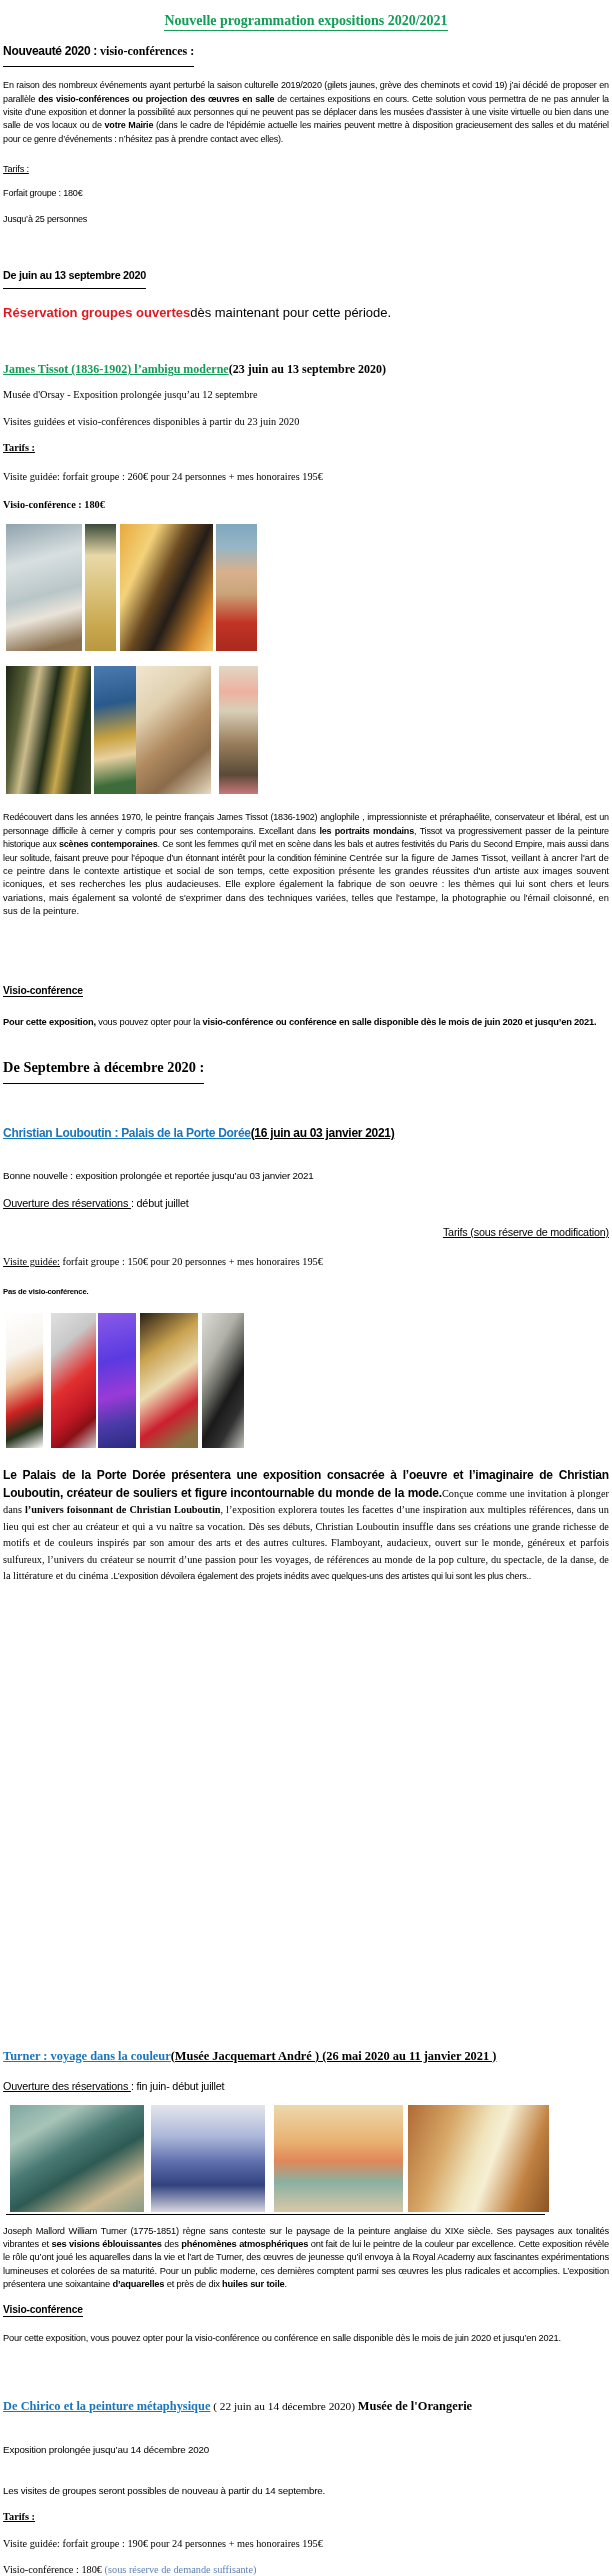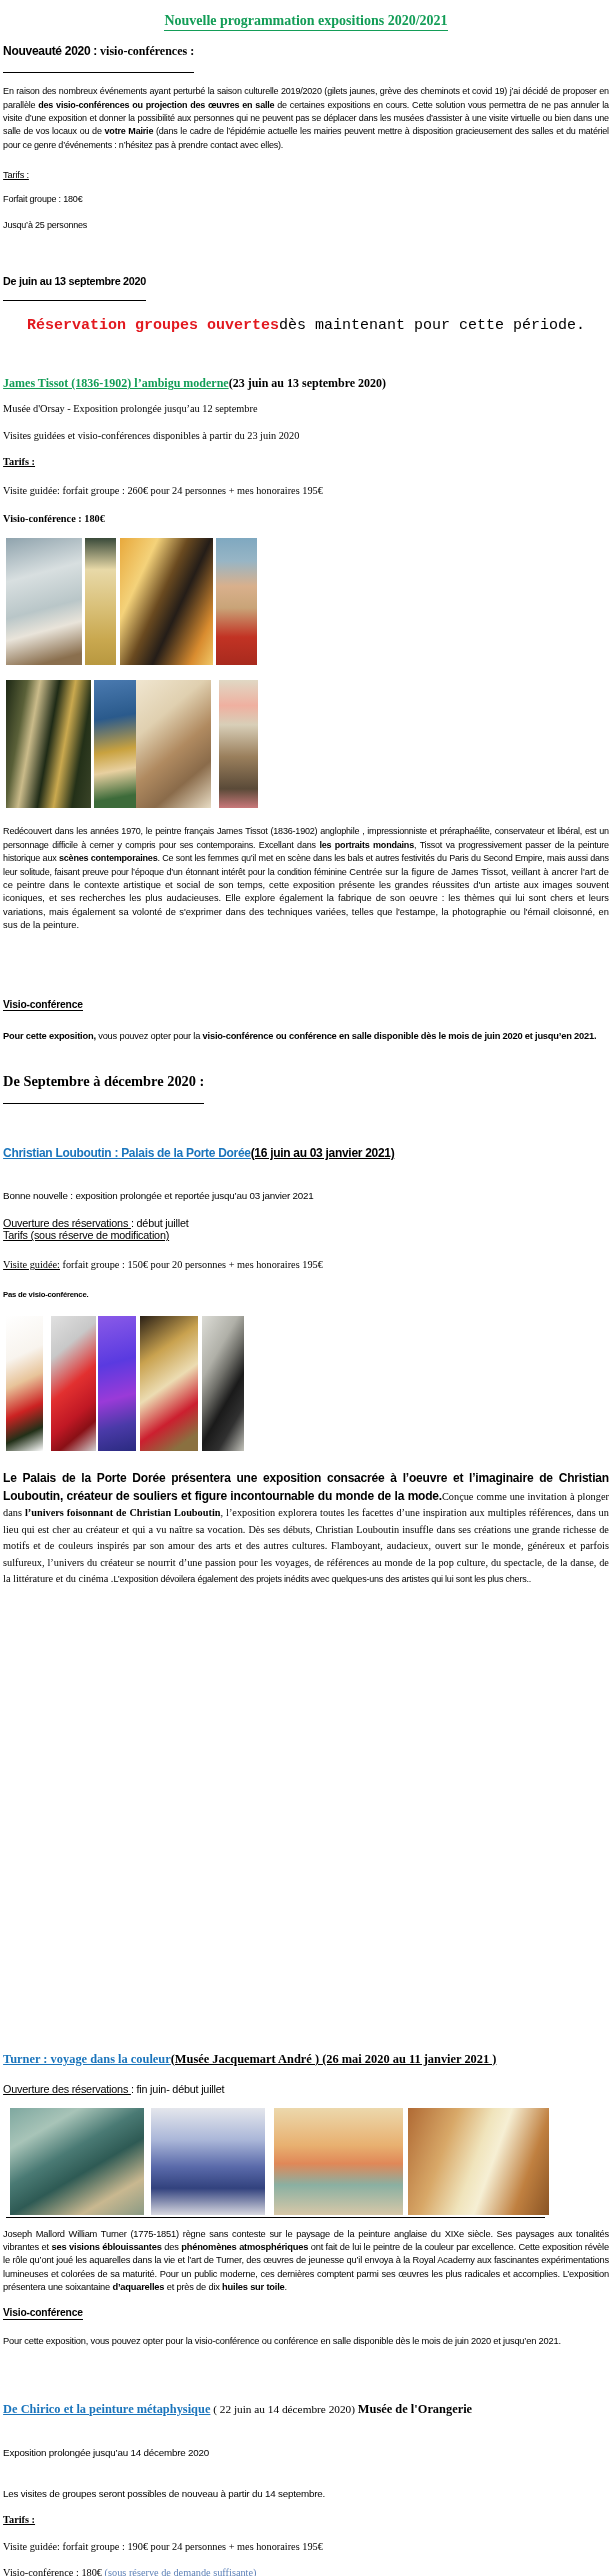--- a/index.html
+++ b/index.html
@@ -7,39 +7,39 @@
     --blue:#1B75BC;
     --red:#E2191F;
     --steel:#5E82B8;
     --gray:#6B6B6B;
   }
   *{box-sizing:border-box;}
   body{margin:0;background:#fff;}
   .page{width:612px;height:3941px;overflow:hidden;background:#fff;color:#000;padding:0 3.1px;position:relative;}
   b,.bold{font-weight:bold;}
   .u{text-decoration:underline;}
-  .tu{border-bottom:1.5px solid #000;padding-bottom:13px;display:inline-block;}
+  .tu{border-bottom:1.5px solid #000;padding-bottom:7px;display:inline-block;}
   .tu2{border-bottom:1px solid #000;padding-bottom:0.5px;display:inline-block;}
 
   h1,h2,h3,h4,p{margin:0;}
 
   .h-title{margin-top:13.4px;text-align:center;font:bold 14px "Liberation Serif",serif;color:var(--green);}
   .h-title .gtu{border-bottom:1.5px solid var(--green);padding-bottom:1px;display:inline-block;}
 
   .h-intro{margin-top:12.4px;font-size:12px;font-weight:bold;}
   .h-intro .p1{font-family:"Liberation Sans",sans-serif;letter-spacing:-0.3px;}
   .h-intro .p2{font-family:"Liberation Serif",serif;}
 
   .p-intro{margin-top:12.4px;font-size:9px;line-height:13.4px;text-align:justify;font-family:"Liberation Sans",sans-serif;letter-spacing:-0.2px;}
 
   .lbl-tarifs1{margin-top:17.5px;font-size:9.3px;font-family:"Liberation Sans",sans-serif;letter-spacing:-0.2px;}
   .p-tarif-n{margin-top:14.4px;font-size:9px;font-family:"Liberation Sans",sans-serif;letter-spacing:-0.2px;}
 
   .h-daterange{margin-top:45px;font-size:10.8px;font-weight:bold;font-family:"Liberation Sans",sans-serif;letter-spacing:-0.3px;}
-  .p-resa{margin-top:16.5px;font-size:15px;font-family:Liberation Mono, monospace;text-align:center;}
+  .p-resa{margin-top:16.5px;font-size:13px;font-family:Liberation Sans, sans-serif;}
   .red{color:var(--red);font-weight:bold;}
 
   .h-expo-serif{margin-top:42px;font-size:12px;font-weight:bold;font-family:"Liberation Serif",serif;}
   .link-green{color:var(--green);text-decoration:underline;}
   .h-expo-serif a{cursor:pointer;}
   a{text-decoration:underline;}
 
   .p-serif20{margin-top:12.4px;font-size:10.3px;font-family:"Liberation Serif",serif;}
   .mt30{margin-top:15.5px;}
   .mt34{margin-top:17.5px;}
@@ -84,21 +84,21 @@
   .h-visio{margin-top:66px;font-size:10.3px;font-weight:bold;font-family:"Liberation Sans",sans-serif;letter-spacing:-0.2px;}
   .p-visio{margin-top:17.5px;font-size:9.3px;line-height:14px;font-family:"Liberation Sans",sans-serif;letter-spacing:-0.2px;}
 
   .h-period{margin-top:30px;font-size:14.4px;font-weight:bold;font-family:"Liberation Serif",serif;}
 
   .h-expo-sans{margin-top:42px;font-size:12px;font-weight:bold;font-family:"Liberation Sans",sans-serif;letter-spacing:-0.3px;}
   .link-blue{color:var(--blue);text-decoration:underline;}
 
   .p-narrow19{margin-top:30px;font-size:9.8px;font-family:"Liberation Sans",sans-serif;letter-spacing:-0.2px;}
   .p-narrow21{margin-top:16.5px;font-size:10.8px;font-family:"Liberation Sans",sans-serif;letter-spacing:-0.2px;}
-  .lbl-tarifs-n21{font-size:10.8px;font-family:"Liberation Sans",sans-serif;letter-spacing:-0.2px;}
+  .lbl-tarifs-n21{margin-top:17px;font-size:10.8px;font-family:"Liberation Sans",sans-serif;letter-spacing:-0.2px;text-align:right;}
   .p-novisio{margin-top:20.6px;font-size:7.7px;font-weight:bold;font-family:"Liberation Sans",sans-serif;letter-spacing:-0.2px;}
 
   .p-body-lb{margin-top:19.6px;font-size:10.3px;line-height:16.5px;text-align:justify;font-family:"Liberation Serif",serif;}
   .seg-lb-bold{font-family:"Liberation Sans",sans-serif;font-weight:bold;font-size:12px;letter-spacing:-0.2px;}
   .seg-lb-end{font-family:"Liberation Sans",sans-serif;font-size:9px;letter-spacing:-0.2px;}
 
   .spacer{height:464px;}
 
   .h-expo-serif24{margin-top:0;font-size:12.4px;font-weight:bold;font-family:"Liberation Serif",serif;}
   .p-body-turner{margin-top:9.3px;font-size:9.3px;line-height:13.4px;text-align:justify;font-family:"Liberation Sans",sans-serif;letter-spacing:-0.2px;}

